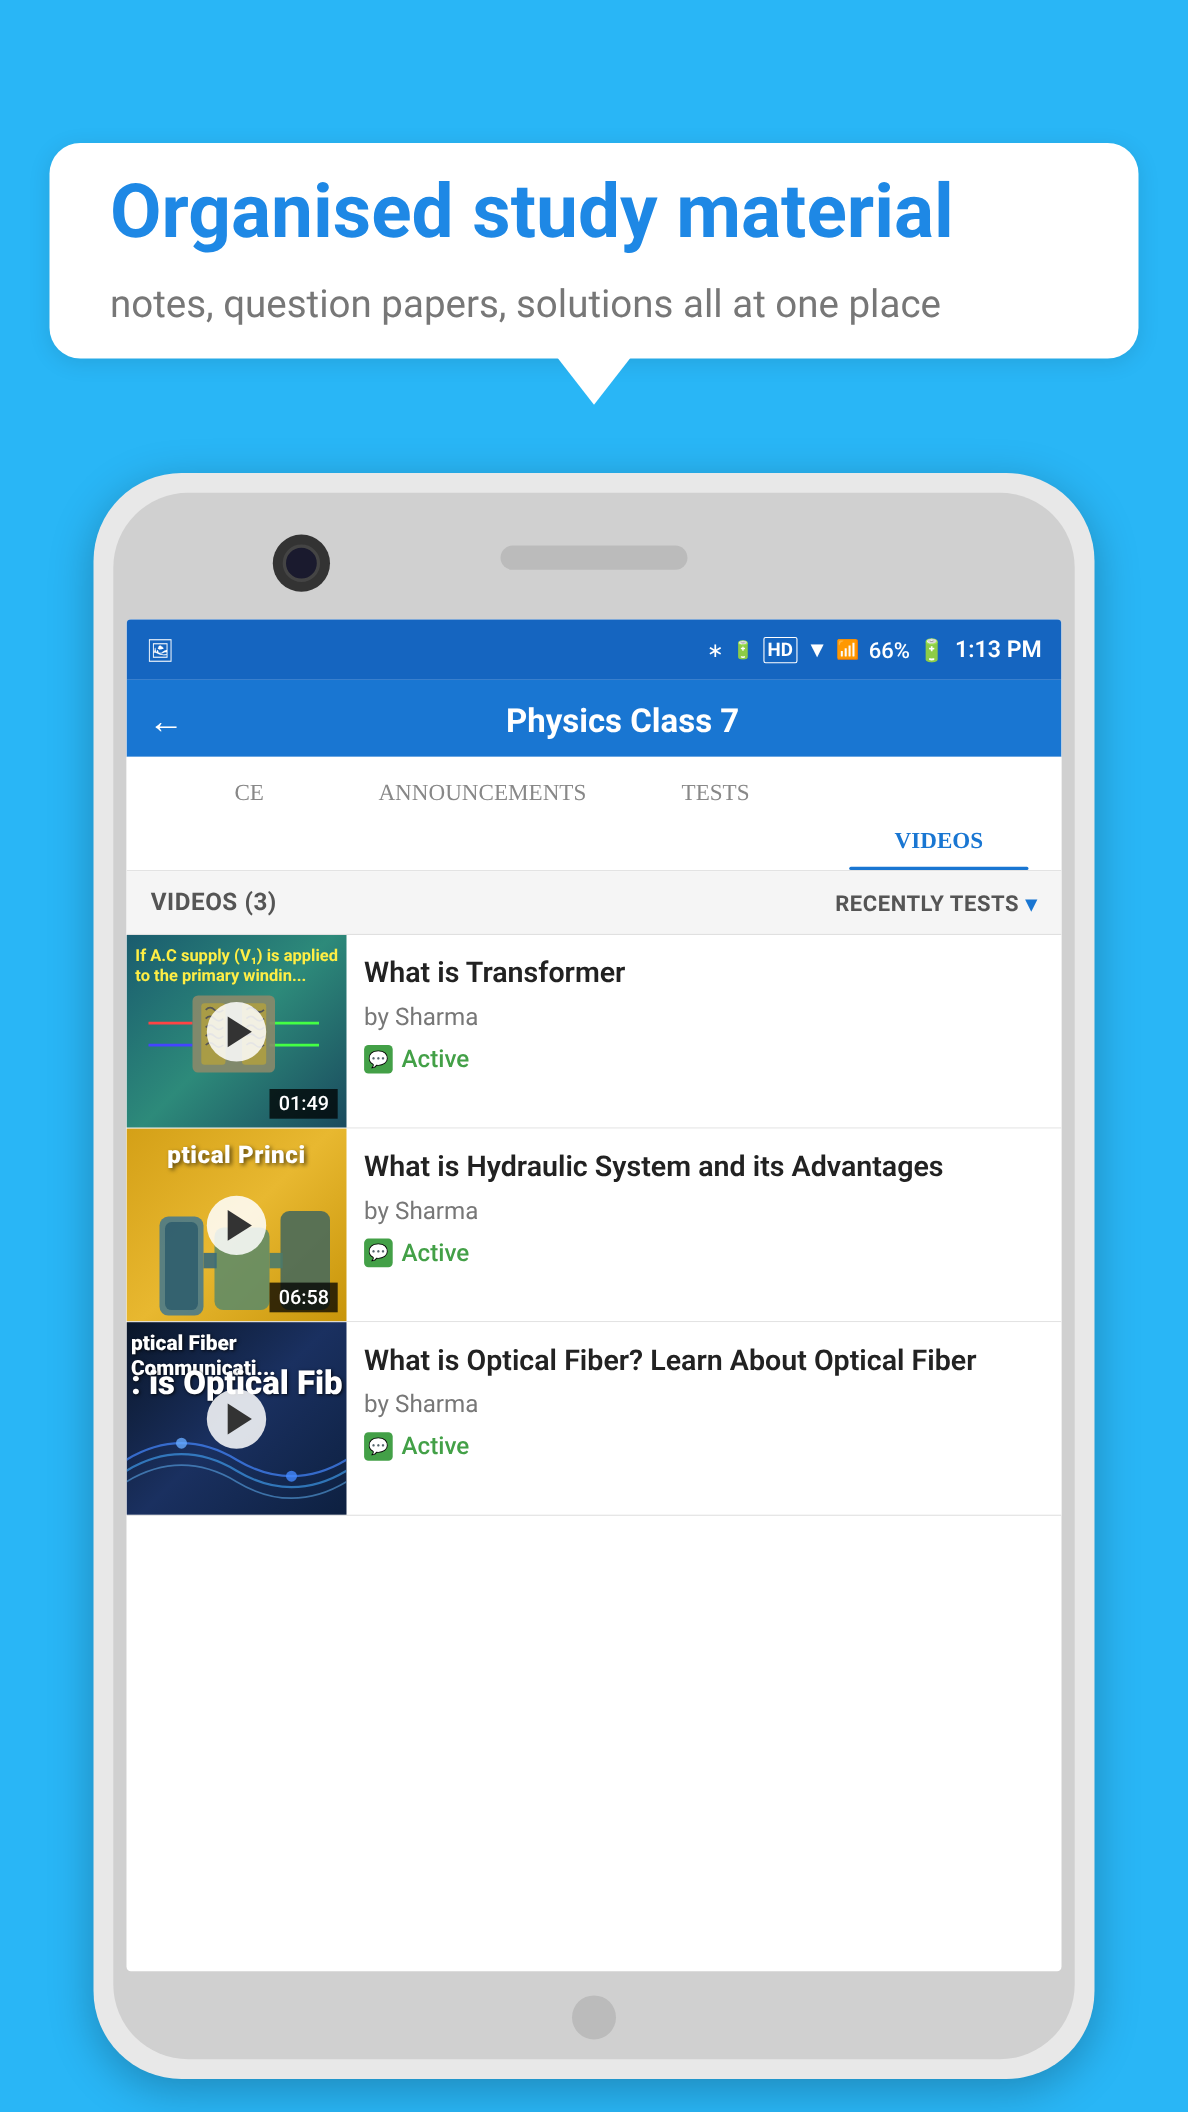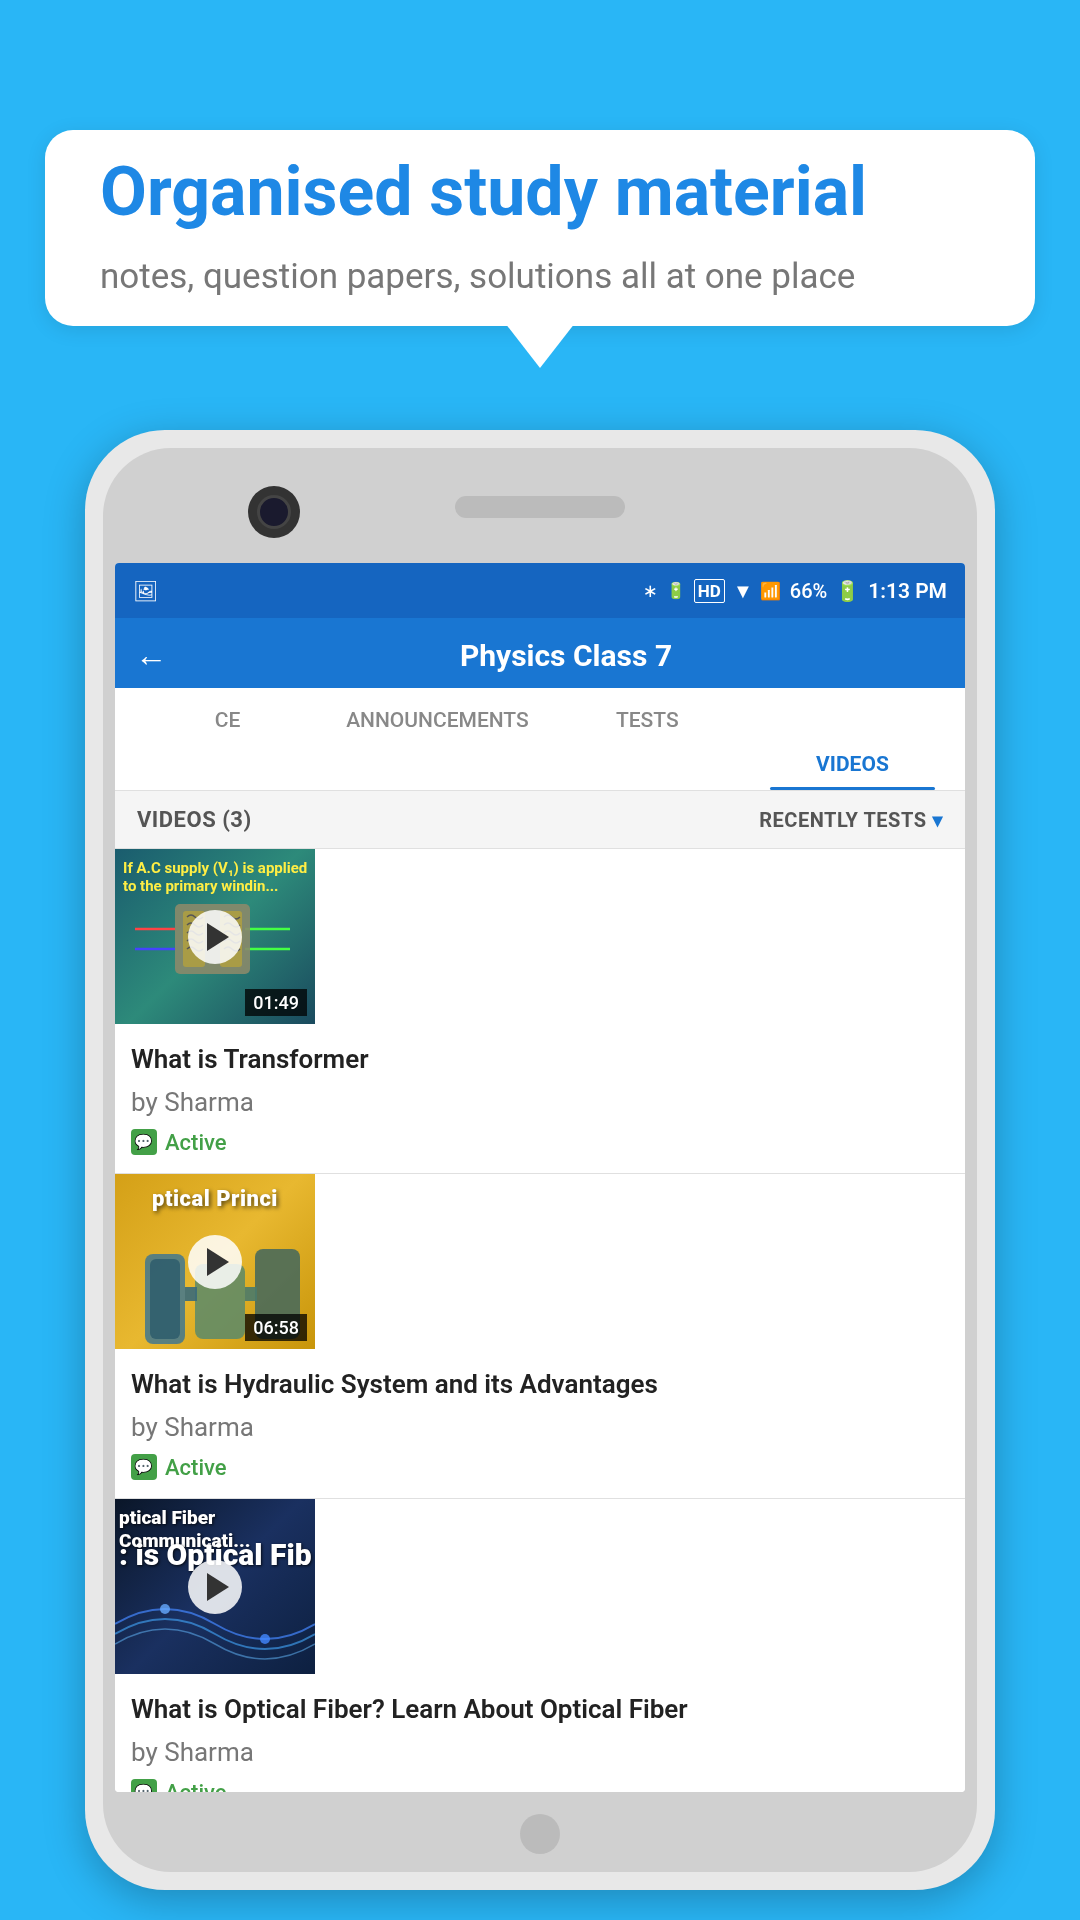--- a/index.html
+++ b/index.html
@@ -194,20 +194,21 @@
     }
     .tab-item {
       padding: 20px 16px 14px;
       font-size: 21px;
       color: #888;
       font-weight: 500;
       cursor: pointer;
       position: relative;
       flex: 1;
       text-align: center;
+      font-family: Liberation Serif, serif;
     }
     .tab-item.active {
       color: #1976d2;
       font-weight: 700;
       margin-top: 44px;
     }
     .tab-item.active::after {
       content: '';
       position: absolute;
       bottom: 0;
@@ -246,21 +247,20 @@
       color: #1976d2;
       font-size: 20px;
     }
 
     
     .video-item {
       display: flex;
       align-items: flex-start;
       border-bottom: 1px solid #e0e0e0;
       background: white;
-      flex-direction: column;
     }
     .video-thumbnail {
       width: 200px;
       min-width: 200px;
       height: 175px;
       position: relative;
       overflow: hidden;
       background: #1a6b6b;
     }
     .thumb-bg-1 {
@@ -309,21 +309,21 @@
       padding: 18px 16px;
     }
     .video-title {
       font-size: 26px;
       font-weight: 600;
       color: #222;
       line-height: 1.35;
       margin-bottom: 10px;
     }
     .video-author {
-      font-size: 26px;
+      font-size: 22px;
       color: #777;
       margin-bottom: 12px;
     }
     .video-status {
       display: flex;
       align-items: center;
       gap: 8px;
       font-size: 22px;
       color: #43a047;
       font-weight: 500;

